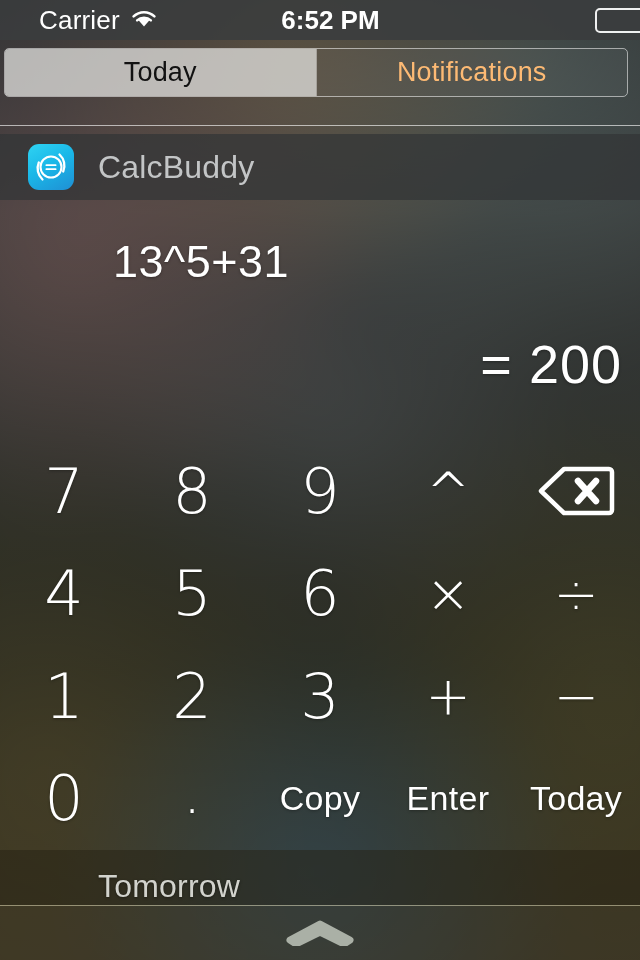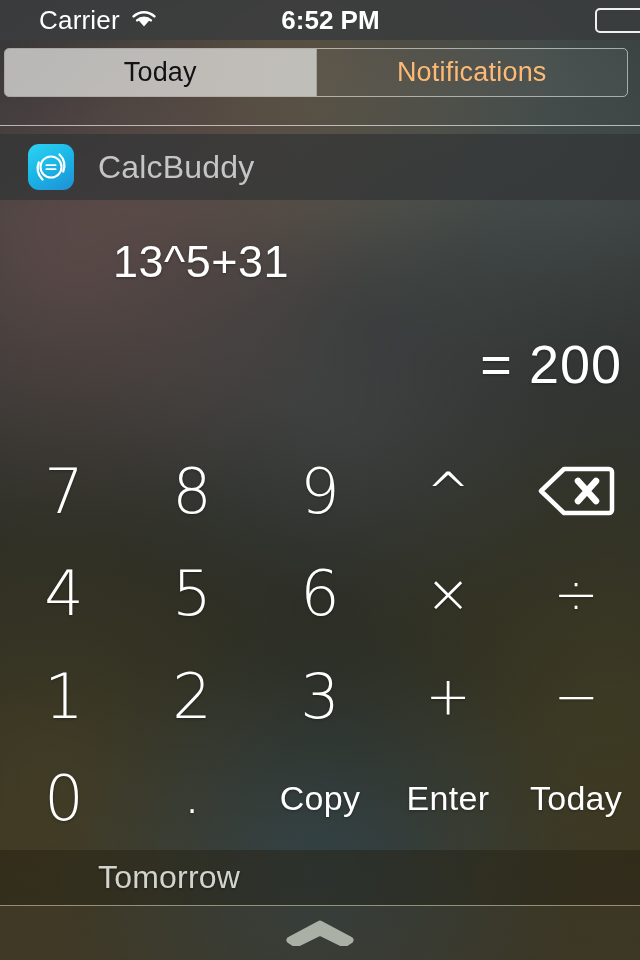--- a/index.html
+++ b/index.html
@@ -253,21 +253,21 @@
   .key.icon-key svg { display: block; }
 
   
   .tomorrow-header {
     position: absolute;
     top: 850px; left: 0;
     width: 640px;
     height: 55px;
     background: rgba(35,32,18,0.45);
     display: flex;
-    align-items: center;
+    align-items: flex-end;
     z-index: 6;
   }
   .tomorrow-label {
     margin-left: 98px;
     font-size: 32px;
     color: #d2d3cd;
     letter-spacing: 0.2px;
     text-shadow: 0 1px 3px rgba(0,0,0,0.4);
   }
   .divider-bottom {

